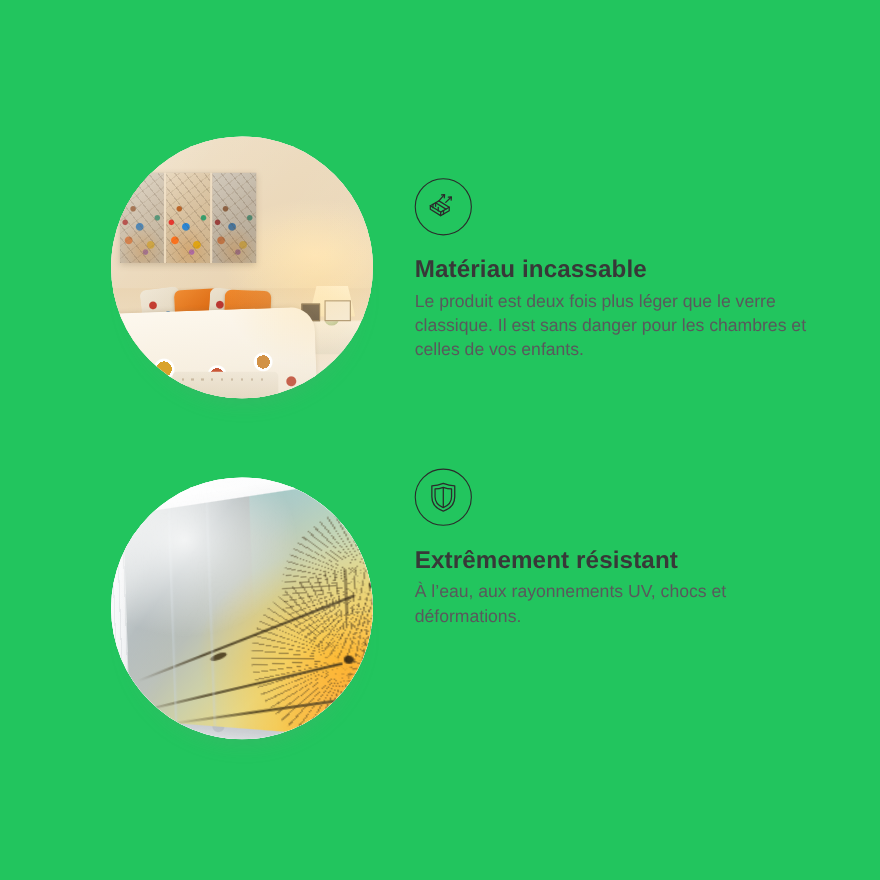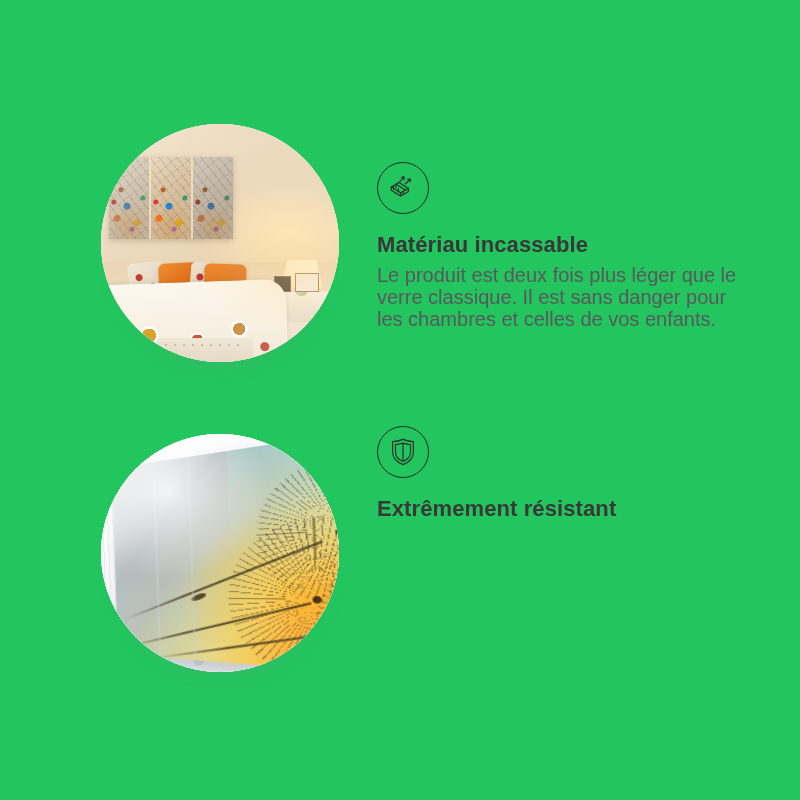--- a/index.html
+++ b/index.html
@@ -366,21 +366,21 @@
   .feature-title {
     margin: 0 0 6px 0;
     font-size: 22px;
     font-weight: bold;
     color: #383838;
     letter-spacing: 0.1px;
     line-height: 1.2;
   }
   .feature-desc {
     margin: 0;
-    font-size: 20px;
+    font-size: 16px;
     color: #59595c;
     line-height: 22px;
     max-width: 366px;
   }
   .copy-1 { top: 52px; }
   .copy-2 { top: 6px; }
 </style>
 </head>
 <body>
 
@@ -498,16 +498,17 @@
 
           <path d="M14 6.0 C11.4 7.0 8.9 7.5 6.5 7.5 L6.5 14.7
                    C6.5 19.8 9.8 22.9 14 24.5
                    C18.2 22.9 21.5 19.8 21.5 14.7
                    L21.5 7.5 C19.1 7.5 16.6 7.0 14 6.0 Z"></path>
 
           <path d="M14 6.4 L14 24.2"></path>
         </svg>
       </div>
       <h2 class="feature-title">Extrêmement résistant</h2>
+      <p class="feature-desc">À l’eau, aux rayonnements UV, chocs et déformations.</p>
     </div>
   </section>
 
 </div>
 
 </body></html>

